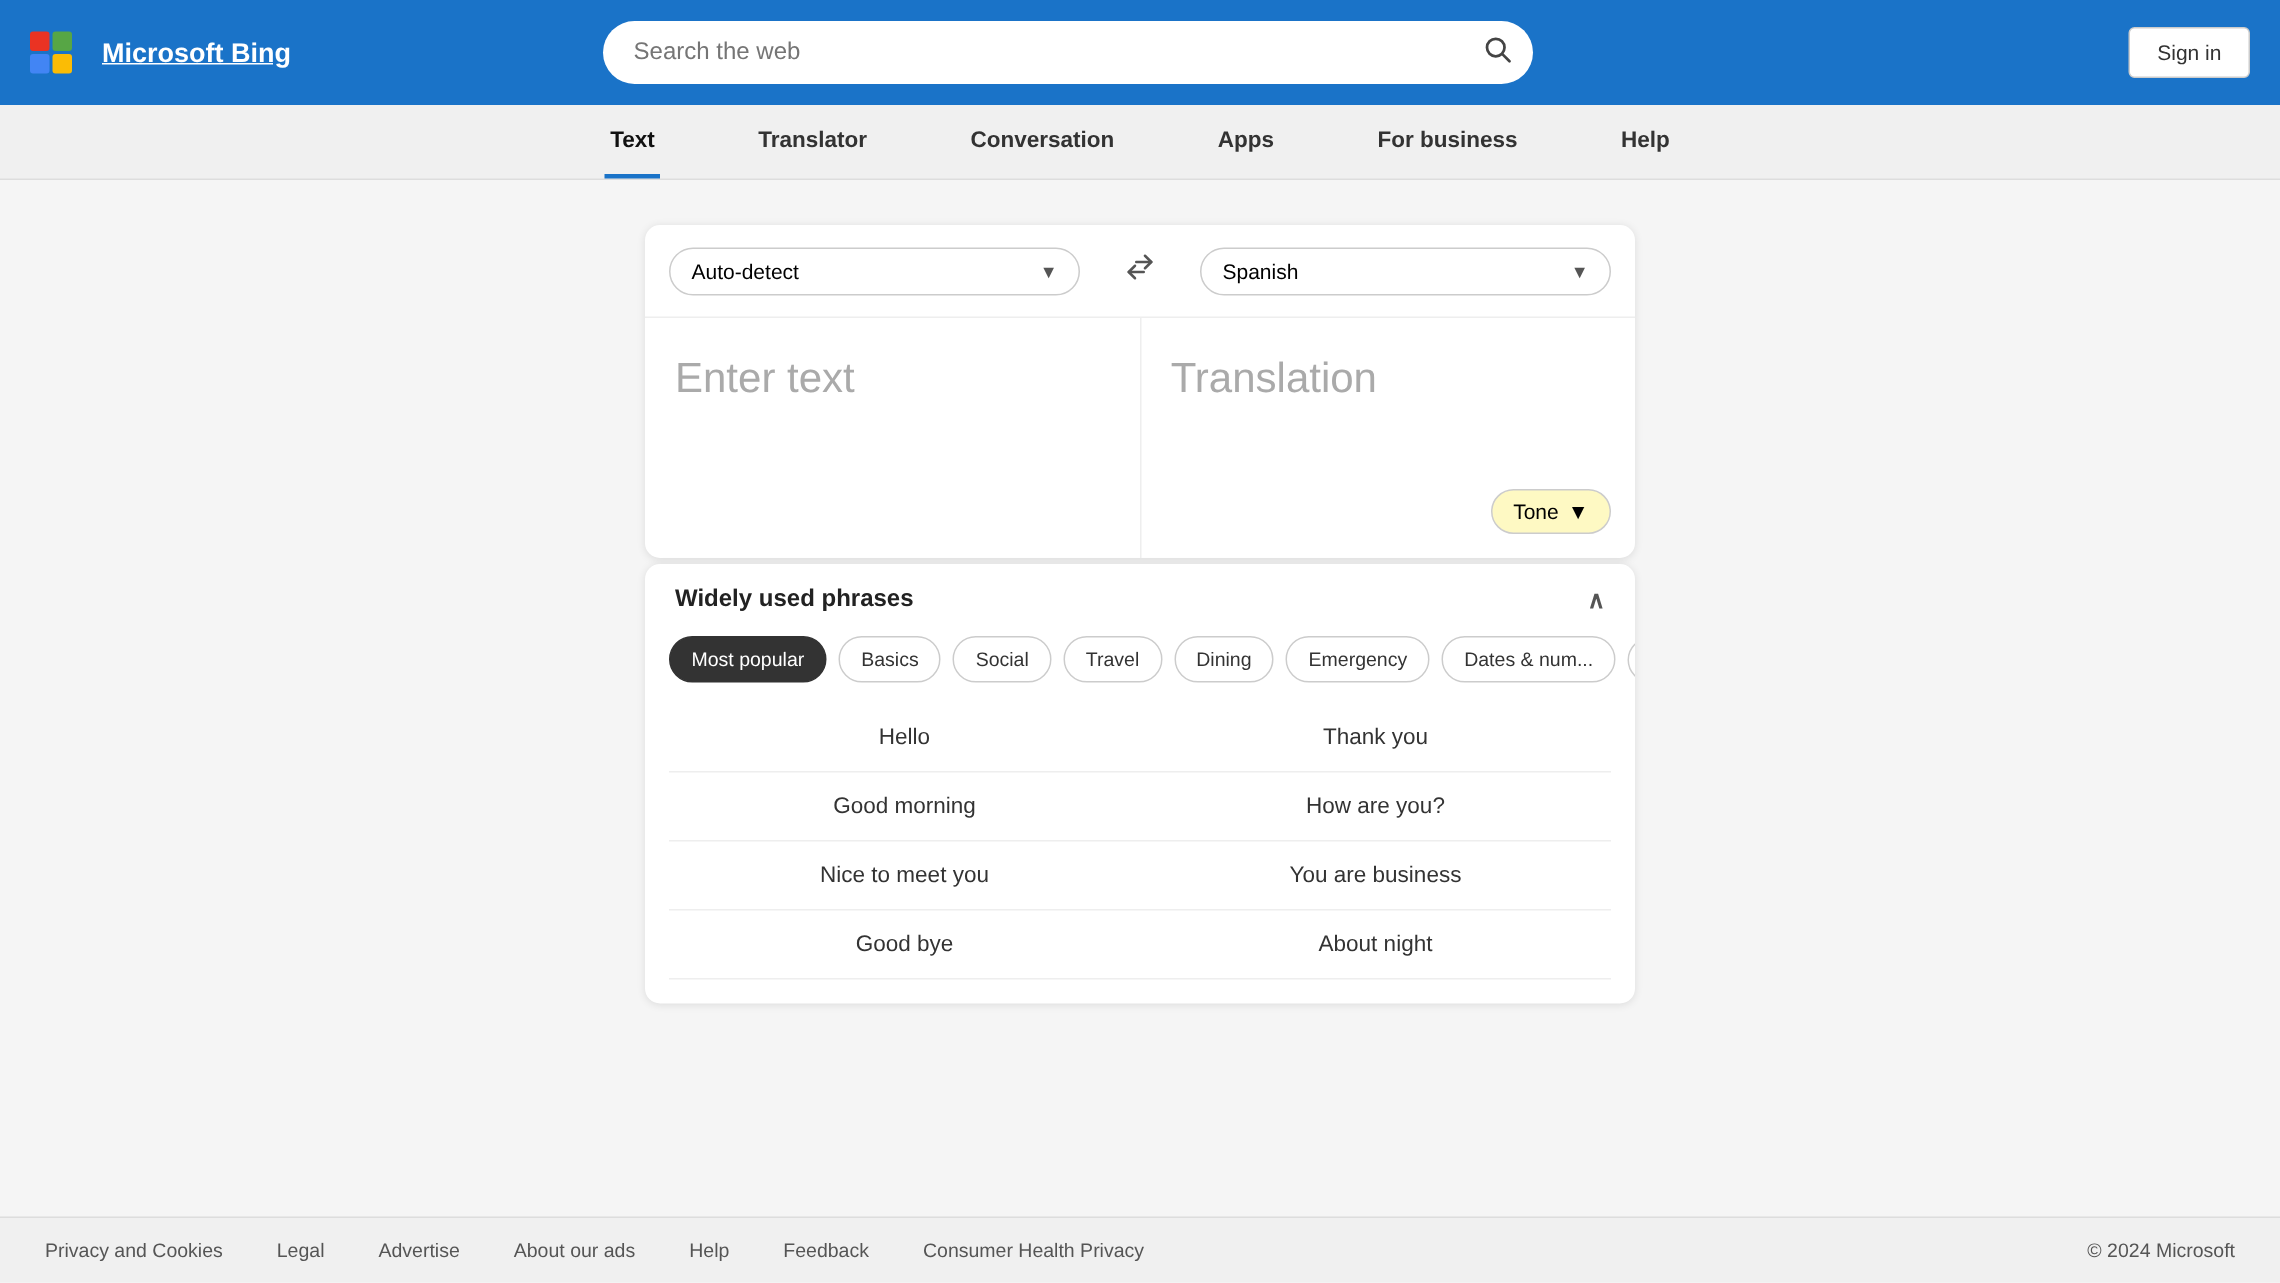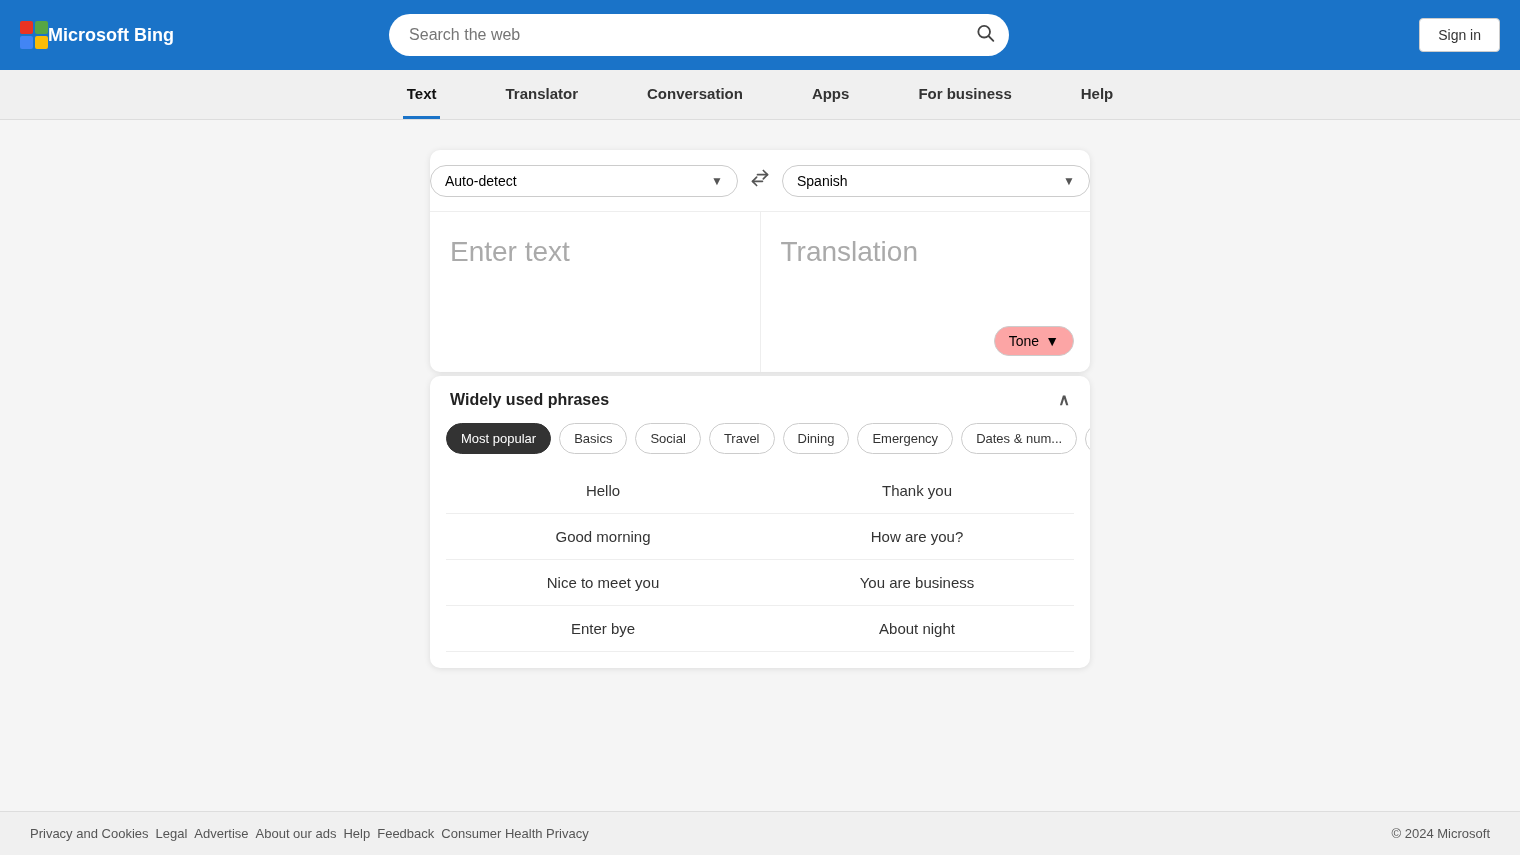--- a/index.html
+++ b/index.html
@@ -10,25 +10,26 @@
       background: #1a73c8;
       display: flex;
       align-items: center;
       padding: 0 20px;
       height: 70px;
       gap: 20px;
     }
     .logo-area {
       display: flex;
       align-items: center;
-      gap: 0;
+      gap: 20px;
       color: white;
       font-size: 18px;
       font-weight: 600;
       flex-shrink: 0;
+      text-decoration: underline;
     }
     .logo-squares {
       display: grid;
       grid-template-columns: 1fr 1fr;
       gap: 2px;
       width: 28px;
       height: 28px;
     }
     .logo-sq { border-radius: 2px; }
     .sq-red { background: #ea3323; }
@@ -118,23 +119,23 @@
       box-shadow: 0 1px 6px rgba(0,0,0,0.1);
       width: 100%;
       max-width: 660px;
       overflow: hidden;
     }
 
     
     .lang-row {
       display: flex;
       align-items: center;
-      padding: 14px 0;
+      padding: 14px 16px;
       border-bottom: 1px solid #eee;
-      gap: 4px;
+      gap: 22px;
     }
     .lang-select {
       flex: 1;
       display: flex;
       align-items: center;
       justify-content: space-between;
       border: 1px solid #ccc;
       border-radius: 20px;
       padding: 7px 14px;
       cursor: pointer;
@@ -170,21 +171,21 @@
       font-size: 28px;
       color: #aaa;
     }
     .tone-btn {
       display: flex;
       align-items: center;
       gap: 6px;
       border: 1px solid #ccc;
       border-radius: 20px;
       padding: 6px 14px;
-      background: #fca5a5;
+      background: #fef9c3;
       cursor: pointer;
       font-size: 14px;
       position: absolute;
       bottom: 16px;
       right: 16px;
       margin-top: 40px;
     }
 
     
     .phrases-section {
@@ -266,21 +267,21 @@
       display: flex;
       align-items: center;
       justify-content: space-between;
       padding: 14px 30px;
       font-size: 13px;
       color: #555;
       margin-top: auto;
     }
     .footer-links {
       display: flex;
-      gap: 7px;
+      gap: 36px;
     }
     .footer-link {
       cursor: pointer;
       color: #555;
       text-decoration: none;
     }
     .footer-copy { color: #555; }
   </style>
 </head>
 <body>
@@ -374,21 +375,21 @@
       <div class="pill-scroll-btn">&gt;</div>
     </div>
 
     <div class="phrase-grid">
       <div class="phrase-item">Hello</div>
       <div class="phrase-item">Thank you</div>
       <div class="phrase-item">Good morning</div>
       <div class="phrase-item">How are you?</div>
       <div class="phrase-item">Nice to meet you</div>
       <div class="phrase-item">You are business</div>
-      <div class="phrase-item">Enter bye</div>
+      <div class="phrase-item">Good bye</div>
       <div class="phrase-item">About night</div>
     </div>
 
   </div>
 
 </div>
 
 <footer class="footer">
   <div class="footer-links">
     <a class="footer-link">Privacy and Cookies</a>

